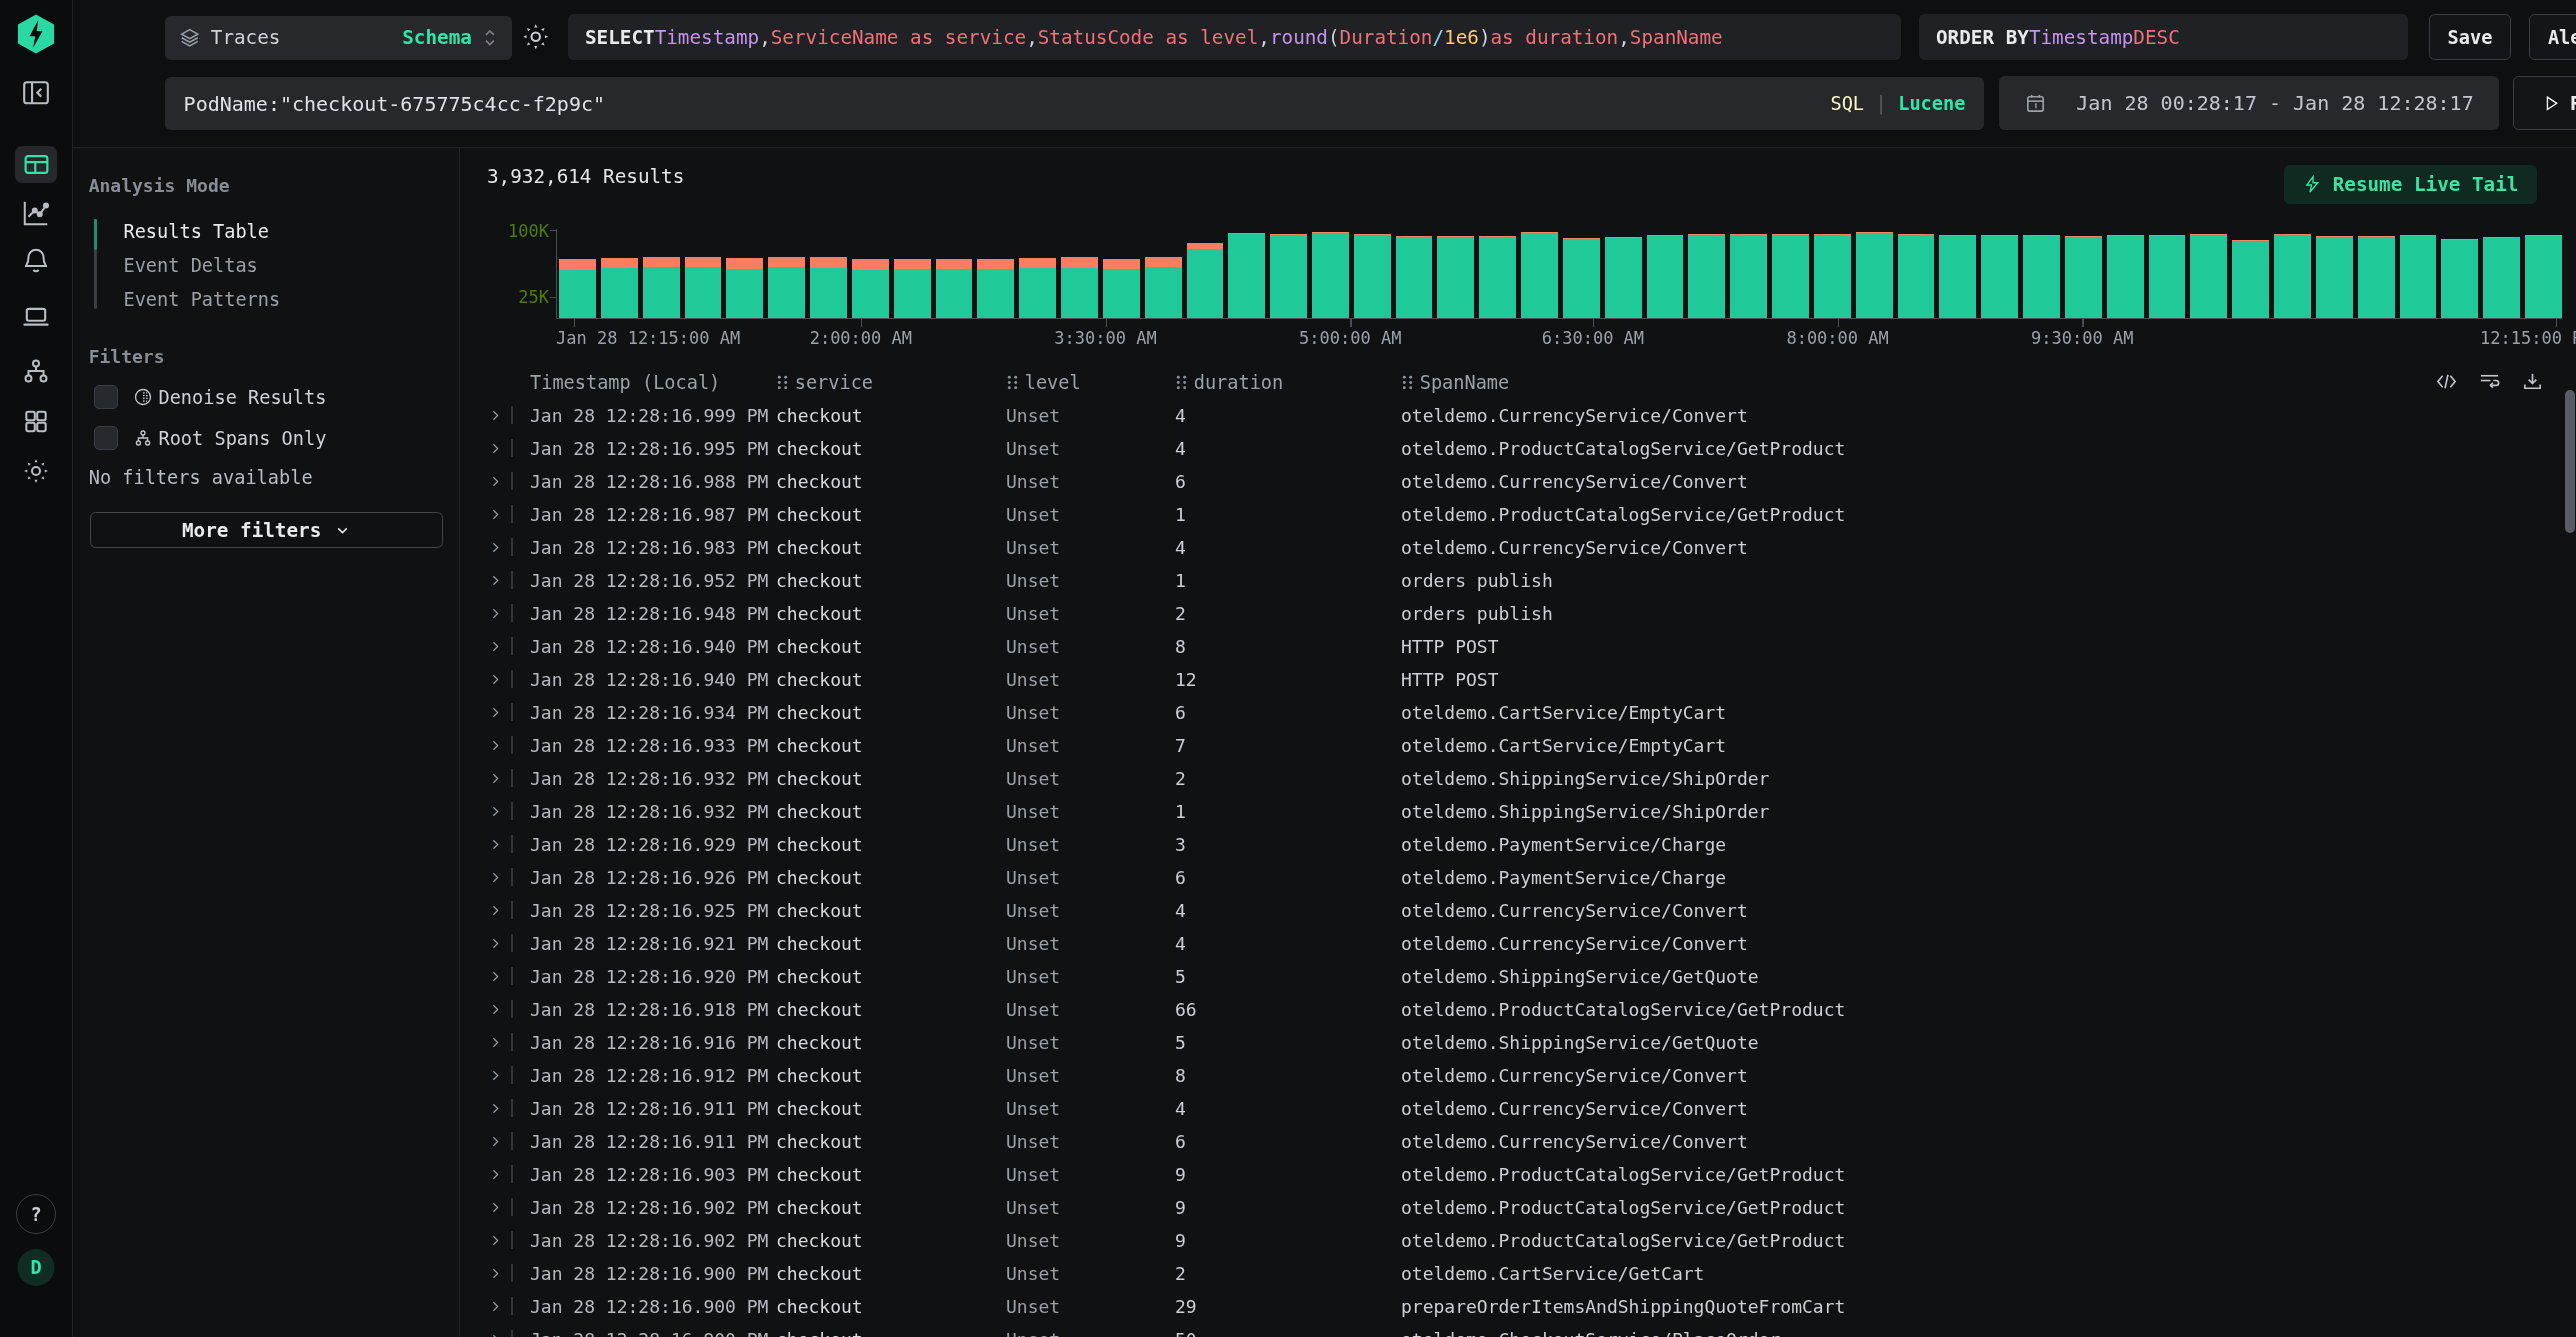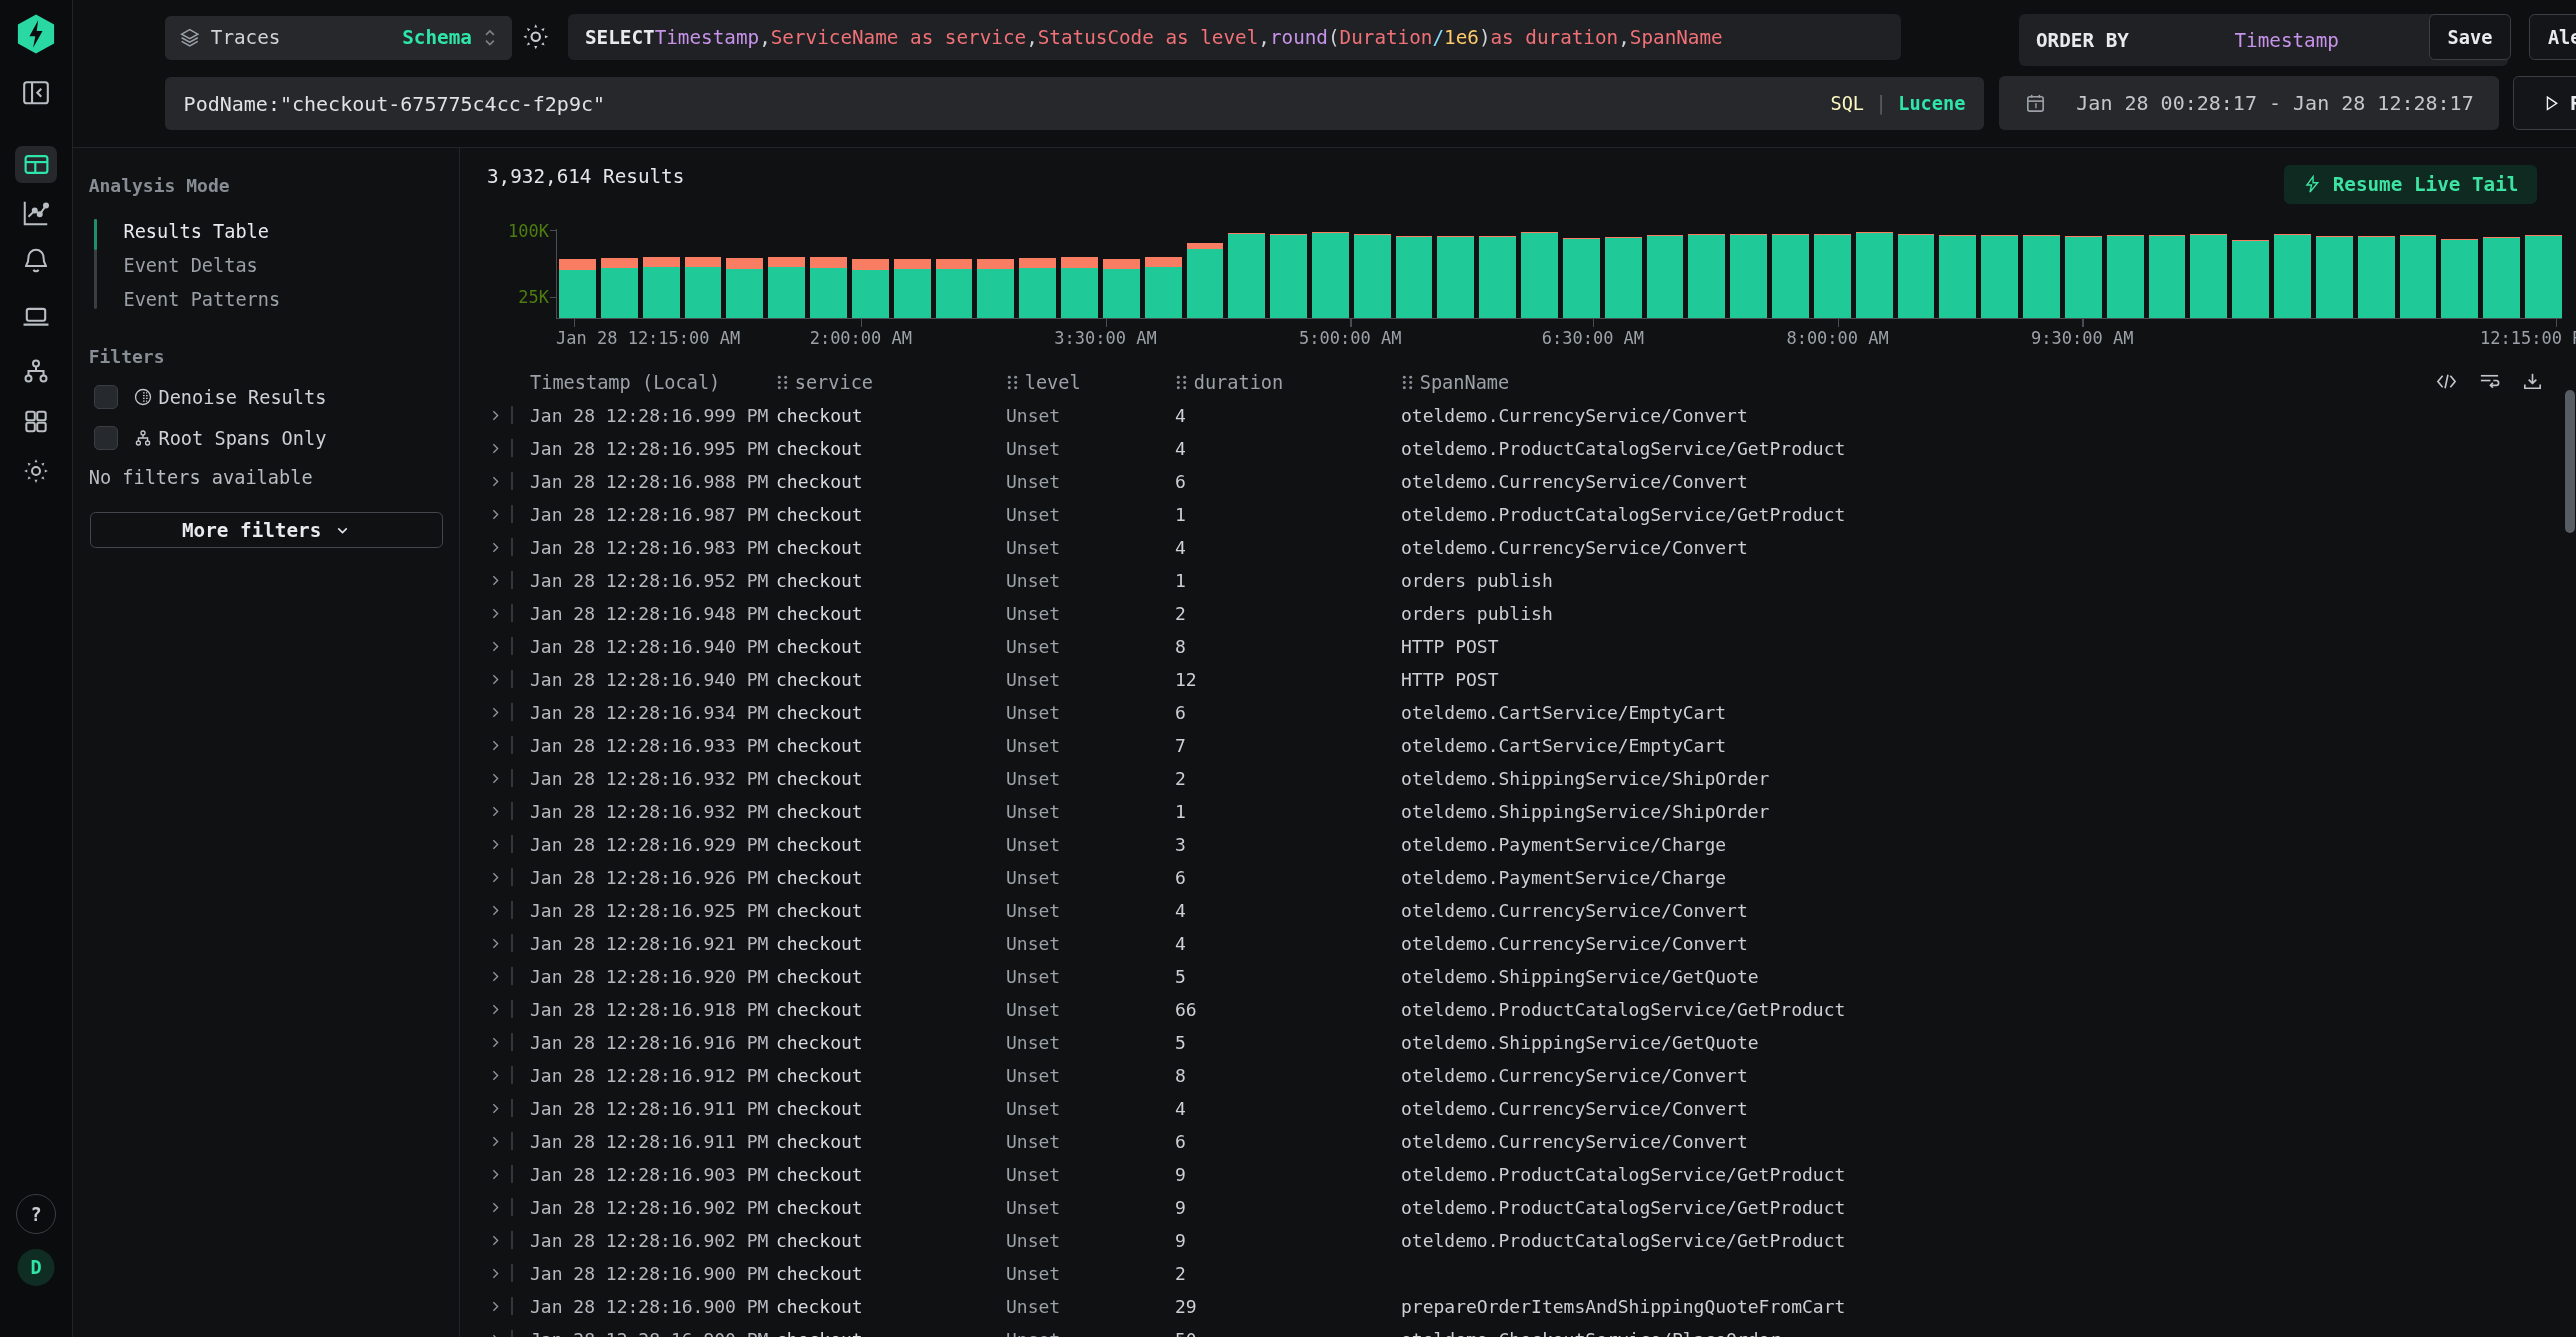--- a/index.html
+++ b/index.html
@@ -21,21 +21,21 @@
   
   .topbar { position:absolute; left:73px; top:0; right:0; height:147px; background:#0e0f11; }
   .box { background:#26282b; border-radius:5.7px; position:absolute; display:flex; align-items:center; }
   .codebox { background:#1f2124; border-radius:5.7px; position:absolute; display:flex; align-items:center;
     padding:0 17px; font-size:19.3px; white-space:nowrap; overflow:hidden; }
   .src-box { left:92px; top:15.8px; width:347px; height:44px; padding:0 14.3px; gap:10px; font-size:19.3px; }
   .src-label { color:#d0d4d9; flex:1; }
   .src-mode { color:#2ee6a8; font-weight:bold; }
   .gear-top { position:absolute; left:447px; top:21px; color:#c9ccd1; }
   .select-box { left:495px; top:14.3px; width:1333px; height:46px; }
-  .orderby-box { left:1946px; top:14.3px; width:489px; height:52px;justify-content:space-between; }
+  .orderby-box { left:1846px; top:14.3px; width:489px; height:46px; }
   .btn { position:absolute; border:1.4px solid #3b3e43; border-radius:5.7px; background:#141518;
     color:#e8eaed; font-weight:bold; font-size:18.6px; display:flex; align-items:center; justify-content:center; gap:10px; }
   .save-btn { left:2356px; top:14.3px; width:82px; height:46px; }
   .alerts-btn { left:2456px; top:14.3px; width:105px; height:46px; }
   .search-box { left:92px; top:77px; width:1819px; height:53px; padding:0 18.6px; font-size:20px; }
   .search-text { color:#dfe2e6; flex:1; }
   .lang-toggle { display:flex; gap:11.5px; font-size:18.6px; }
   .lang-sql { color:#fef9c3; } .lang-sep { color:#5c6168; } .lang-lucene { color:#2ee6a8; font-weight:bold; }
   .date-box { left:1926px; top:76px; width:500px; height:54px; justify-content:center; gap:29px;
     color:#c3c7cd; font-size:20px; }
@@ -943,20 +943,21 @@
           <div class="cell-exp">
             <svg width="17" height="17" viewBox="0 0 24 24">
               <polyline points="9,6 15,12 9,18" fill="none" stroke="#9199a1" stroke-width="1.8"></polyline>
             </svg>
             <span class="vdiv"></span>
           </div>
           <div class="cell-ts">Jan 28 12:28:16.900 PM</div>
           <div class="cell-svc">checkout</div>
           <div class="cell-lvl">Unset</div>
           <div class="cell-dur">2</div>
+          <div class="cell-span">oteldemo.CartService/GetCart</div>
         </div>
         <div class="trow grid-cols">
           <div class="cell-exp">
             <svg width="17" height="17" viewBox="0 0 24 24">
               <polyline points="9,6 15,12 9,18" fill="none" stroke="#9199a1" stroke-width="1.8"></polyline>
             </svg>
             <span class="vdiv"></span>
           </div>
           <div class="cell-ts">Jan 28 12:28:16.900 PM</div>
           <div class="cell-svc">checkout</div>

